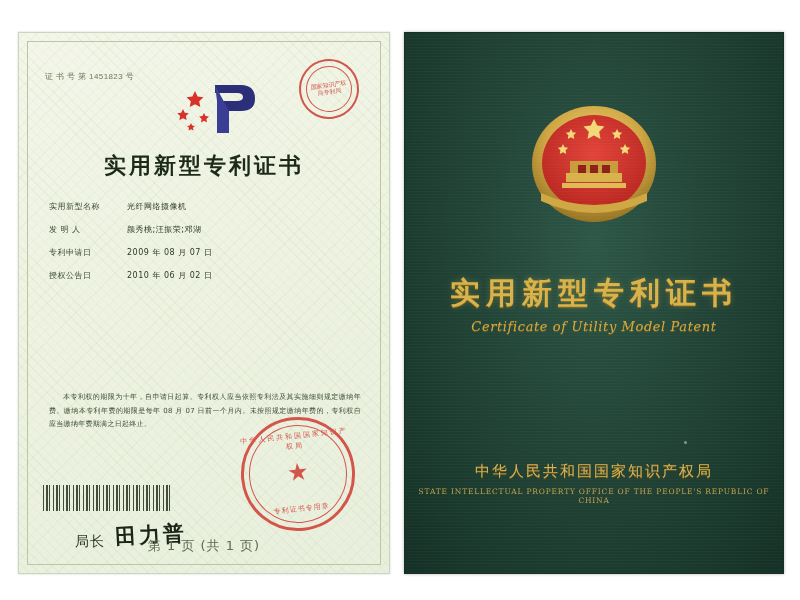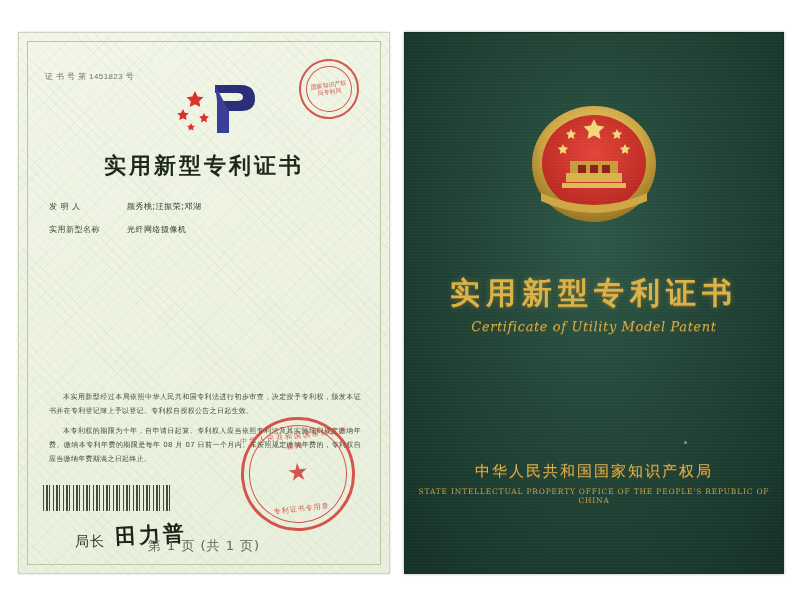--- a/index.html
+++ b/index.html
@@ -347,31 +347,38 @@
         <path d="M12 28 l1.8 3.7 4 .6 -2.9 2.8 .7 4 -3.6-1.9 -3.6 1.9 .7-4 -2.9-2.8 4-.6 Z"></path>
         <path d="M33 32 l1.5 3.1 3.4 .5 -2.5 2.4 .6 3.4 -3-1.6 -3 1.6 .6-3.4 -2.5-2.4 3.4-.5 Z"></path>
         <path d="M20 42 l1.2 2.5 2.8 .4 -2 1.9 .5 2.8 -2.5-1.3 -2.5 1.3 .5-2.8 -2-1.9 2.8-.4 Z"></path>
       </g>
     </svg>
 
     <div class="title-cn">实用新型专利证书</div>
 
     <div class="fields">
       <div class="field-row">
+        <span class="field-label">实用新型名称</span>
+        <span class="field-value">光纤网络摄像机</span>
+      </div>
+      <div class="field-row">
         <span class="field-label">发 明 人</span>
         <span class="field-value">颜秀桃;汪振荣;邓湖</span>
       </div>
       <div class="field-row">
-        <span class="field-label">实用新型名称</span>
-        <span class="field-value">光纤网络摄像机</span>
+        <span class="field-label">专利申请日</span>
+        <span class="field-value">2009 年 08 月 07 日</span>
+      </div>
+      <div class="field-row">
+        <span class="field-label">授权公告日</span>
+        <span class="field-value">2010 年 06 月 02 日</span>
       </div>
     </div>
 
     <div class="body-text">
-      <p>本实用新型经过本局依照中华人民共和国专利法进行初步审查，决定授予专利权，颁发本证书并在专利登记簿上予以登记。专利权自授权公告之日起生效。</p>
       <p>本专利权的期限为十年，自申请日起算。专利权人应当依照专利法及其实施细则规定缴纳年费。缴纳本专利年费的期限是每年 08 月 07 日前一个月内。未按照规定缴纳年费的，专利权自应当缴纳年费期满之日起终止。</p>
     </div>
 
     <div class="barcode"></div>
 
     <div class="sign-label">局长</div>
     <div class="signature">田力普</div>
 
     <div class="seal">
       <div class="ring"></div>

